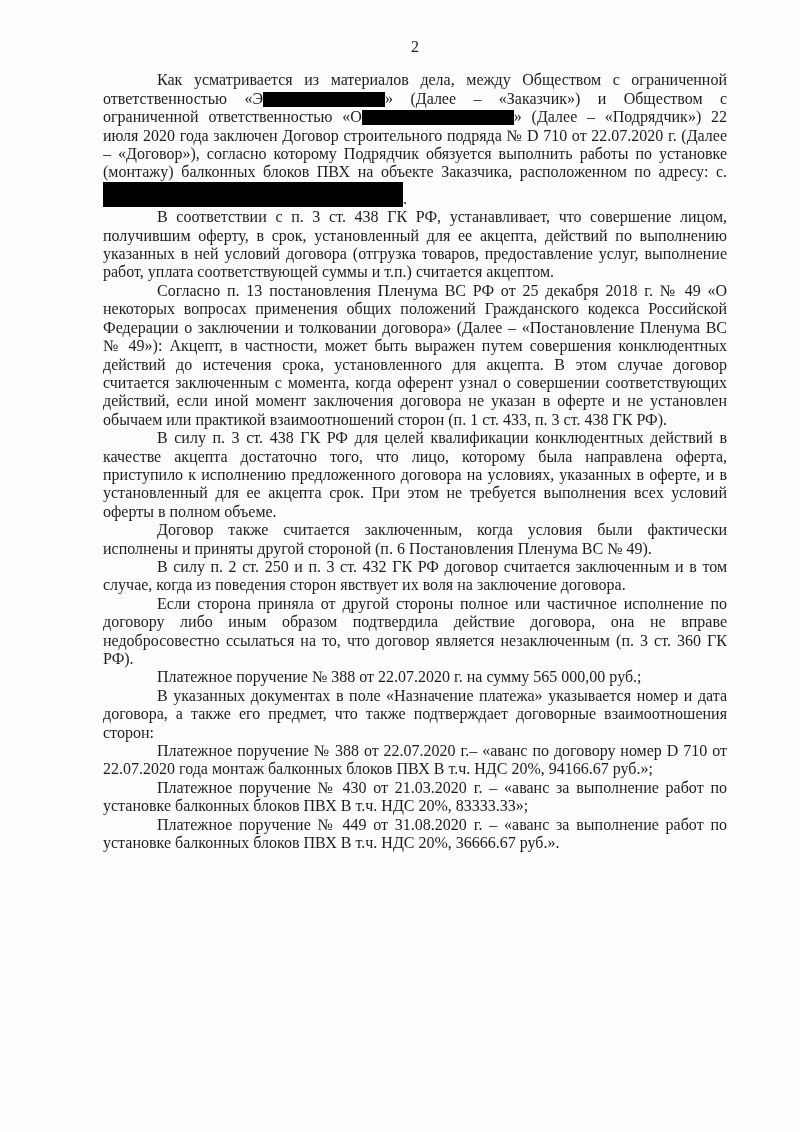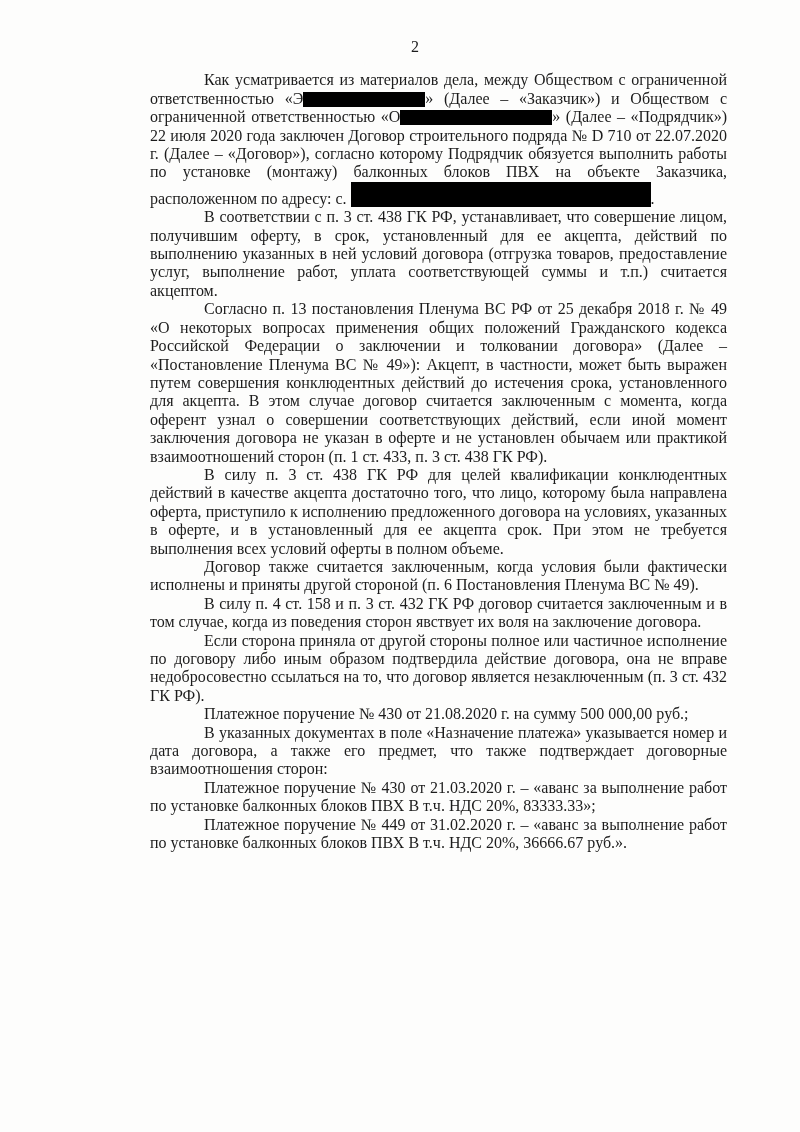--- a/index.html
+++ b/index.html
@@ -20,21 +20,20 @@
     color: #1c1c1c;
     overflow: hidden;
   }
   .page-number {
     text-align: center;
     margin: 0 0 15px 0;
     text-indent: 0;
   }
   .doc-body {
     text-align: justify;
-    margin-left: 47px;
   }
   .para {
     margin: 0;
     text-indent: 54px;
     text-align: justify;
   }
   .redaction {
     display: inline-block;
     background: #000000;
     vertical-align: text-bottom;
@@ -44,20 +43,21 @@
 <body>
 
 <div class="page">
   <p class="page-number">2</p>
   <div class="doc-body">
       <p class="para">Как усматривается из материалов дела, между Обществом с ограниченной ответственностью «Э<span class="redaction" style="width: 122px; height: 15px; background: rgb(0, 0, 0);"></span>» (Далее – «Заказчик») и Обществом с ограниченной ответственностью «О<span class="redaction" style="width: 152px; height: 15px; background: rgb(0, 0, 0);"></span>» (Далее – «Подрядчик») 22 июля 2020 года заключен Договор строительного подряда № D 710 от 22.07.2020 г. (Далее – «Договор»), согласно которому Подрядчик обязуется выполнить работы по установке (монтажу) балконных блоков ПВХ на объекте Заказчика, расположенном по адресу: с. <span class="redaction" style="width: 300px; height: 25px; background: rgb(0, 0, 0);"></span>.</p>
       <p class="para">В соответствии с п. 3 ст. 438 ГК РФ, устанавливает, что совершение лицом, получившим оферту, в срок, установленный для ее акцепта, действий по выполнению указанных в ней условий договора (отгрузка товаров, предоставление услуг, выполнение работ, уплата соответствующей суммы и т.п.) считается акцептом.</p>
       <p class="para">Согласно п. 13 постановления Пленума ВС РФ от 25 декабря 2018 г. № 49 «О некоторых вопросах применения общих положений Гражданского кодекса Российской Федерации о заключении и толковании договора» (Далее – «Постановление Пленума ВС № 49»): Акцепт, в частности, может быть выражен путем совершения конклюдентных действий до истечения срока, установленного для акцепта. В этом случае договор считается заключенным с момента, когда оферент узнал о совершении соответствующих действий, если иной момент заключения договора не указан в оферте и не установлен обычаем или практикой взаимоотношений сторон (п. 1 ст. 433, п. 3 ст. 438 ГК РФ).</p>
       <p class="para">В силу п. 3 ст. 438 ГК РФ для целей квалификации конклюдентных действий в качестве акцепта достаточно того, что лицо, которому была направлена оферта, приступило к исполнению предложенного договора на условиях, указанных в оферте, и в установленный для ее акцепта срок. При этом не требуется выполнения всех условий оферты в полном объеме.</p>
       <p class="para">Договор также считается заключенным, когда условия были фактически исполнены и приняты другой стороной (п. 6 Постановления Пленума ВС № 49).</p>
-      <p class="para">В силу п. 4 ст. 158 и п. 3 ст. 432 ГК РФ договор считается заключенным и в том случае, когда из поведения сторон явствует их воля на заключение договора.</p>
-      <p class="para">Если сторона приняла от другой стороны полное или частичное исполнение по договору либо иным образом подтвердила действие договора, она не вправе недобросовестно ссылаться на то, что договор является незаключенным (п. 3 ст. 432 ГК РФ).</p>
-      <p class="para">Платежное поручение № 430 от 21.08.2020 г. на сумму 500 000,00 руб.;</p>
+      <p class="para">В силу п. 2 ст. 250 и п. 3 ст. 432 ГК РФ договор считается заключенным и в том случае, когда из поведения сторон явствует их воля на заключение договора.</p>
+      <p class="para">Если сторона приняла от другой стороны полное или частичное исполнение по договору либо иным образом подтвердила действие договора, она не вправе недобросовестно ссылаться на то, что договор является незаключенным (п. 3 ст. 360 ГК РФ).</p>
+      <p class="para">Платежное поручение № 388 от 22.07.2020 г. на сумму 565 000,00 руб.;</p>
       <p class="para">В указанных документах в поле «Назначение платежа» указывается номер и дата договора, а также его предмет, что также подтверждает договорные взаимоотношения сторон:</p>
+      <p class="para">Платежное поручение № 388 от 22.07.2020 г.– «аванс по договору номер D 710 от 22.07.2020 года монтаж балконных блоков ПВХ В т.ч. НДС 20%, 94166.67 руб.»;</p>
       <p class="para">Платежное поручение № 430 от 21.03.2020 г. – «аванс за выполнение работ по установке балконных блоков ПВХ В т.ч. НДС 20%, 83333.33»;</p>
-      <p class="para">Платежное поручение № 449 от 31.02.2020 г. – «аванс за выполнение работ по установке балконных блоков ПВХ В т.ч. НДС 20%, 36666.67 руб.».</p>
+      <p class="para">Платежное поручение № 449 от 31.08.2020 г. – «аванс за выполнение работ по установке балконных блоков ПВХ В т.ч. НДС 20%, 36666.67 руб.».</p>
     </div>
 </div>
 
 </body></html>

